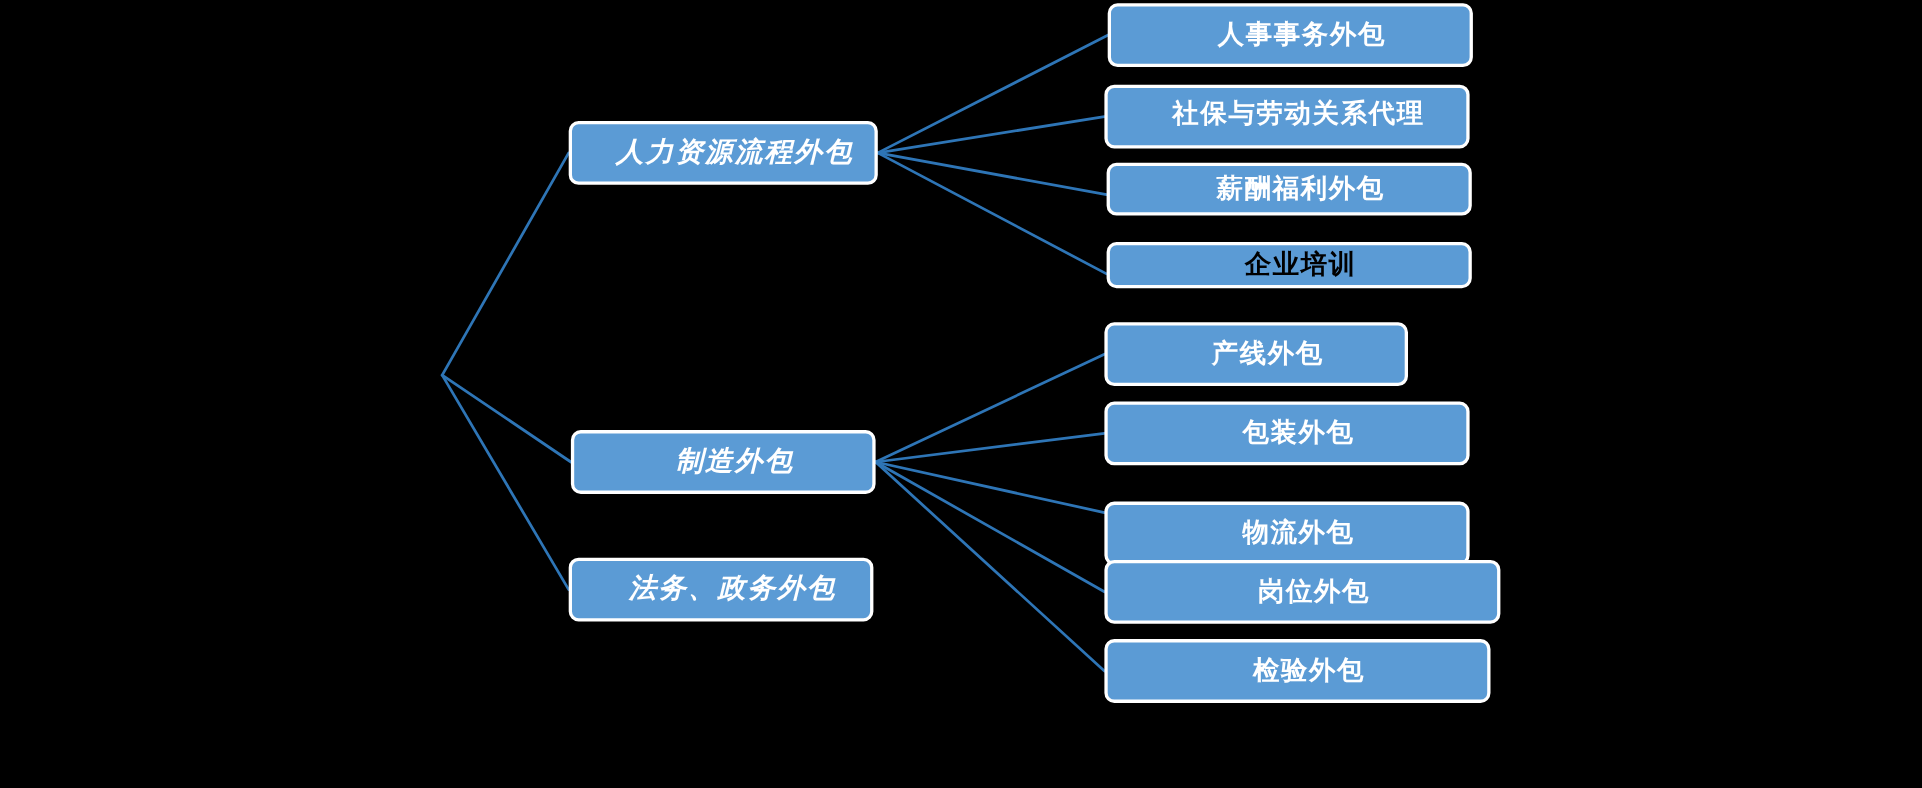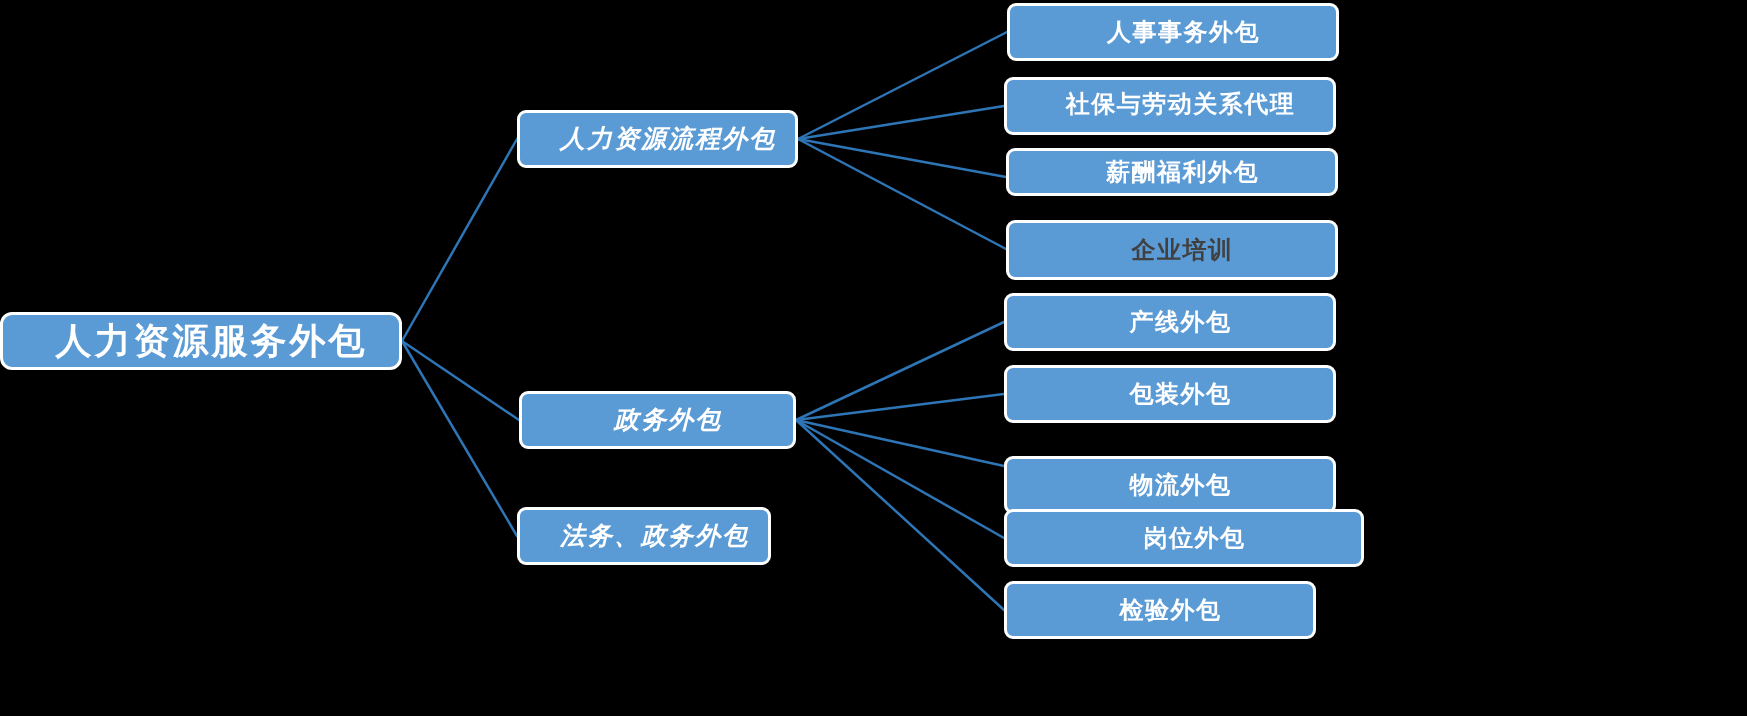--- a/index.html
+++ b/index.html
@@ -74,32 +74,31 @@
       <line x1="798" y1="139" x2="1004" y2="106" stroke="#2E75B6" stroke-width="2.5" stroke-linecap="round"></line>
       <line x1="798" y1="139" x2="1006" y2="177" stroke="#2E75B6" stroke-width="2.5" stroke-linecap="round"></line>
       <line x1="798" y1="139" x2="1006" y2="249" stroke="#2E75B6" stroke-width="2.5" stroke-linecap="round"></line>
       <line x1="796" y1="420" x2="1004" y2="322" stroke="#2E75B6" stroke-width="2.5" stroke-linecap="round"></line>
       <line x1="796" y1="420" x2="1004" y2="394" stroke="#2E75B6" stroke-width="2.5" stroke-linecap="round"></line>
       <line x1="796" y1="420" x2="1004" y2="466" stroke="#2E75B6" stroke-width="2.5" stroke-linecap="round"></line>
       <line x1="796" y1="420" x2="1004" y2="538" stroke="#2E75B6" stroke-width="2.5" stroke-linecap="round"></line>
       <line x1="796" y1="420" x2="1004" y2="610" stroke="#2E75B6" stroke-width="2.5" stroke-linecap="round"></line>
     </svg>
 
-  <div class="node root" style="left: 0px; top: 312px; width: 402px; height: 58px; background: rgb(91, 155, 213); border-color: rgb(255, 255, 255); color: rgb(255, 255, 255);">人力资源服务外包</div>
 
   <div class="node branch" style="left: 517px; top: 110px; width: 281px; height: 58px; background: rgb(91, 155, 213); border-color: rgb(255, 255, 255); color: rgb(255, 255, 255);">人力资源流程外包</div>
 
-  <div class="node branch" style="left: 519px; top: 391px; width: 277px; height: 58px; background: rgb(91, 155, 213); border-color: rgb(255, 255, 255); color: rgb(255, 255, 255);">政务外包</div>
+  <div class="node branch" style="left: 519px; top: 391px; width: 277px; height: 58px; background: rgb(91, 155, 213); border-color: rgb(255, 255, 255); color: rgb(255, 255, 255);">制造外包</div>
 
-  <div class="node branch" style="left: 517px; top: 507px; width: 254px; height: 58px; background: rgb(91, 155, 213); border-color: rgb(255, 255, 255); color: rgb(255, 255, 255);">法务、政务外包</div>
+  <div class="node branch" style="left: 517px; top: 507px; width: 277px; height: 58px; background: rgb(91, 155, 213); border-color: rgb(255, 255, 255); color: rgb(255, 255, 255);">法务、政务外包</div>
 
   <div class="node leaf" style="left: 1007px; top: 3px; width: 332px; height: 58px; background: rgb(91, 155, 213); border-color: rgb(255, 255, 255); color: rgb(255, 255, 255);">人事事务外包</div>
   <div class="node leaf" style="left: 1004px; top: 77px; width: 332px; height: 58px; background: rgb(91, 155, 213); border-color: rgb(255, 255, 255); color: rgb(255, 255, 255); font-family: Liberation Mono, monospace;">社保与劳动关系代理</div>
   <div class="node leaf" style="left: 1006px; top: 148px; width: 332px; height: 48px; background: rgb(91, 155, 213); border-color: rgb(255, 255, 255); color: rgb(255, 255, 255);">薪酬福利外包</div>
-  <div class="node leaf" style="left: 1006px; top: 220px; width: 332px; height: 60px; background: rgb(91, 155, 213); border-color: rgb(255, 255, 255); color: #404040; font-family: Liberation Serif, serif;">企业培训</div>
+  <div class="node leaf" style="left: 1006px; top: 220px; width: 332px; height: 42px; background: rgb(91, 155, 213); border-color: rgb(255, 255, 255); color: #000000; font-family: Liberation Serif, serif;">企业培训</div>
 
-  <div class="node leaf" style="left: 1004px; top: 293px; width: 332px; height: 58px; background: rgb(91, 155, 213); border-color: rgb(255, 255, 255); color: rgb(255, 255, 255);">产线外包</div>
+  <div class="node leaf" style="left: 1004px; top: 293px; width: 276px; height: 58px; background: rgb(91, 155, 213); border-color: rgb(255, 255, 255); color: rgb(255, 255, 255);">产线外包</div>
   <div class="node leaf" style="left: 1004px; top: 365px; width: 332px; height: 58px; background: rgb(91, 155, 213); border-color: rgb(255, 255, 255); color: rgb(255, 255, 255); text-align: right;">包装外包</div>
   <div class="node leaf" style="left: 1004px; top: 437px; width: 332px; height: 58px; background: rgb(91, 155, 213); border-color: rgb(255, 255, 255); color: rgb(255, 255, 255); margin-top: 19px;">物流外包</div>
   <div class="node leaf" style="left: 1004px; top: 509px; width: 360px; height: 58px; background: rgb(91, 155, 213); border-color: rgb(255, 255, 255); color: rgb(255, 255, 255);">岗位外包</div>
-  <div class="node leaf" style="left: 1004px; top: 581px; width: 312px; height: 58px; background: rgb(91, 155, 213); border-color: rgb(255, 255, 255); color: rgb(255, 255, 255);">检验外包</div>
+  <div class="node leaf" style="left: 1004px; top: 581px; width: 351px; height: 58px; background: rgb(91, 155, 213); border-color: rgb(255, 255, 255); color: rgb(255, 255, 255);">检验外包</div>
 
 </div>
 
 </body></html>

